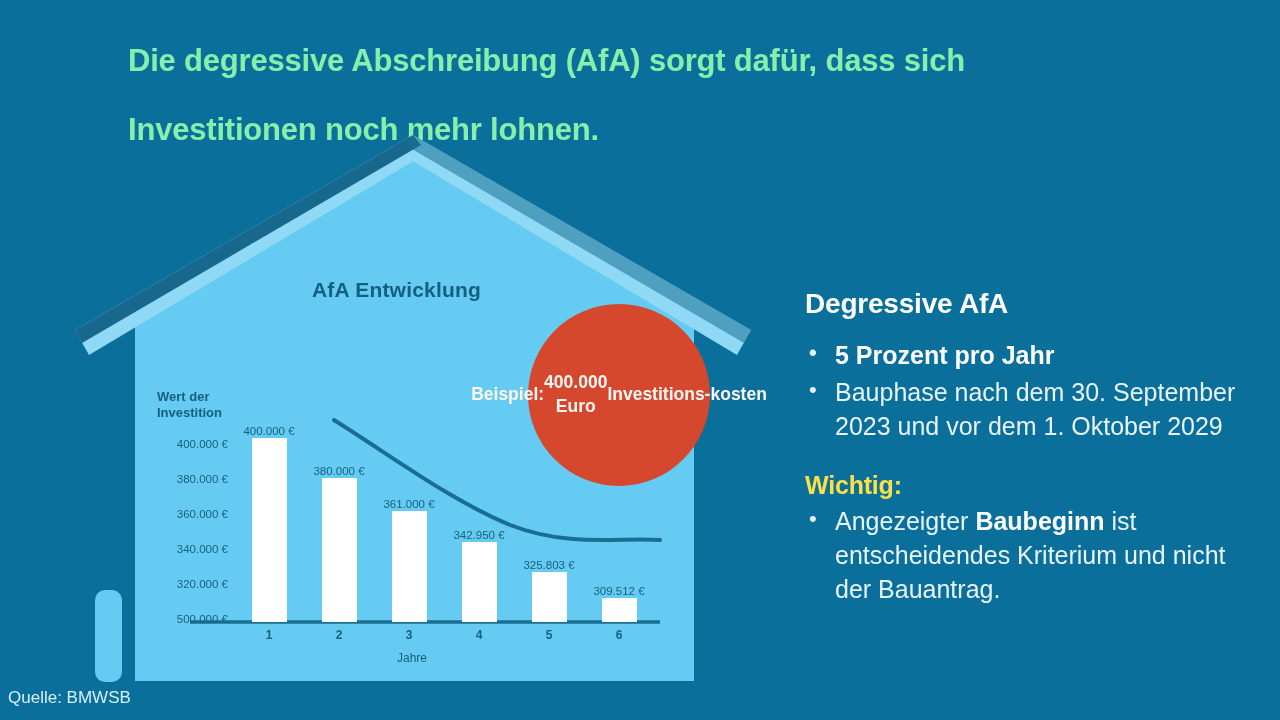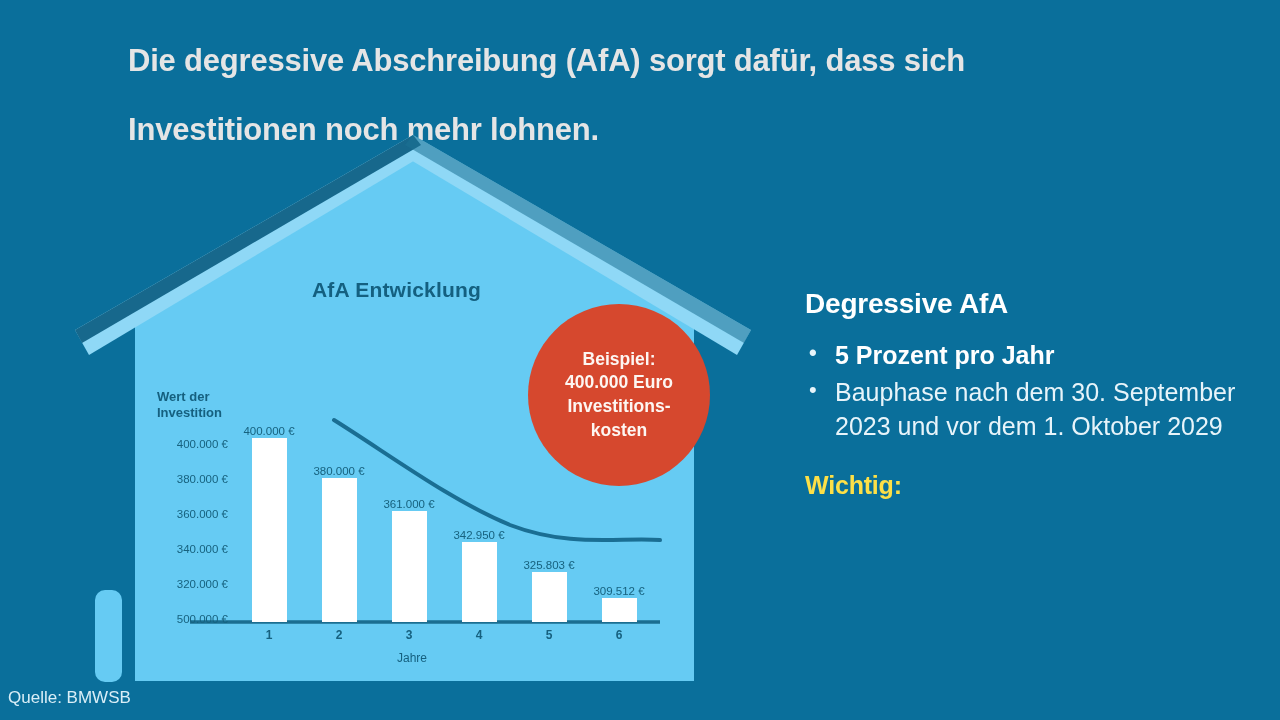--- a/index.html
+++ b/index.html
@@ -15,21 +15,21 @@
     overflow: hidden;
     font-family: "Liberation Sans", sans-serif;
   }
 
   
   #headline {
     position: absolute;
     left: 128px;
     top: 40px;
     width: 940px;
-    color: #e5e5e5;
+    color: #86efac;
     font-size: 31px;
     font-weight: bold;
     line-height: 1.33;
     letter-spacing: -0.2px;
   }
   #headline .l2 { display: block; margin-top: 28px; }
 
   
   #house {
     position: absolute;
@@ -107,21 +107,21 @@
   
   #callout {
     position: absolute;
     left: 528px;
     top: 304px;
     width: 182px;
     height: 182px;
     border-radius: 50%;
     background: #d6482e;
     display: flex;
-    flex-direction: column;
+    flex-direction: row;
     align-items: center;
     justify-content: center;
     color: #fdf6f2;
     font-size: 17.5px;
     font-weight: bold;
     line-height: 1.35;
     text-align: center;
   }
 
   
@@ -254,17 +254,20 @@
     <span>kosten</span>
   </div>
 
   <div id="panel">
     <h2>Degressive AfA</h2>
     <ul>
       <li class="strong">5 Prozent pro Jahr</li>
       <li>Bauphase nach dem 30. September 2023 und vor dem 1. Oktober 2029</li>
     </ul>
     <h3>Wichtig:</h3>
+    <ul>
+      <li><span>Angezeigter </span><b>Baubeginn</b><span> ist entscheidendes Kriterium und nicht der Bauantrag.</span></li>
+    </ul>
   </div>
 
   <div id="source">Quelle: BMWSB</div>
 
 </div>
 
 </body></html>

